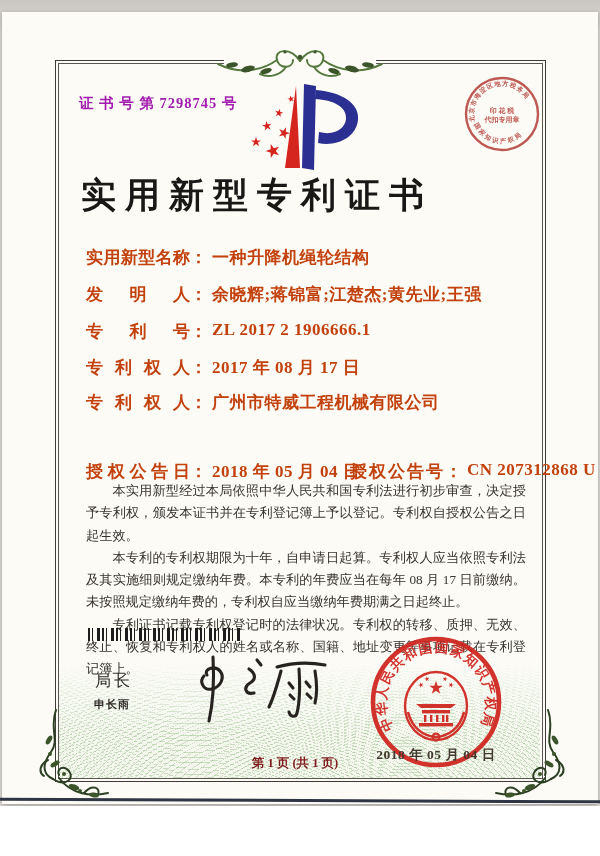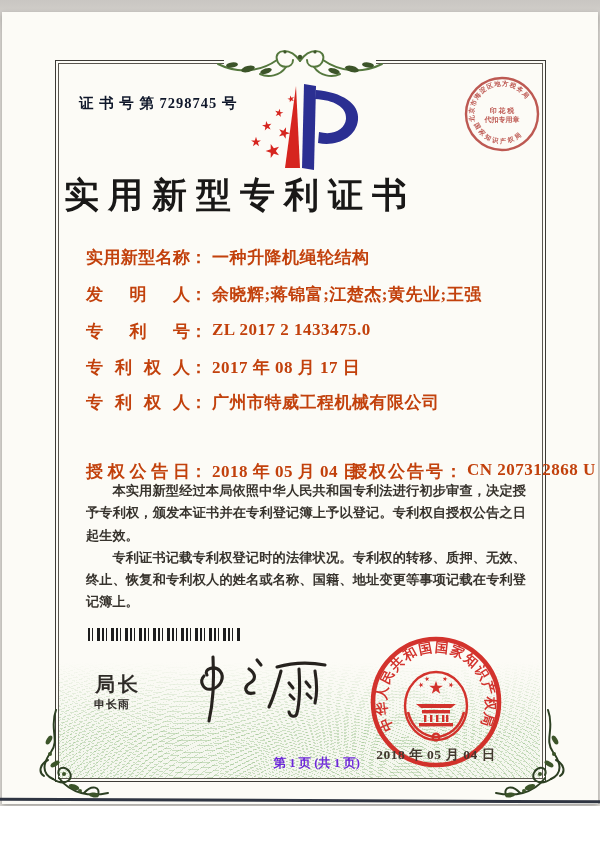--- a/index.html
+++ b/index.html
@@ -14,46 +14,46 @@
          border:1.5px solid #3d3b36;}
   .frame::before{content:'';position:absolute;inset:2px;border:1px solid #5a564f;}
   .guilloche{position:absolute;left:57px;top:650px;width:481px;height:116px;
          background-color:rgba(190,220,178,.10);
          background-image:
            repeating-radial-gradient(ellipse 320px 130px at 28% 135%, rgba(138,184,122,.42) 0 1px, rgba(255,255,255,0) 1px 6px),
            repeating-radial-gradient(ellipse 340px 140px at 72% 135%, rgba(138,184,122,.38) 0 1px, rgba(255,255,255,0) 1px 7px);}
   .guilloche::after{content:'';position:absolute;inset:0;
          background:linear-gradient(to bottom,#fcfbf6 0,rgba(252,251,246,0) 62%);}
   .certno{position:absolute;left:77px;top:82px;font-size:14.5px;font-weight:700;
-         letter-spacing:1px;color:#0f172a;}
-  .title{position:absolute;left:53px;top:160px;width:395px;
+         letter-spacing:1px;color:#a21caf;}
+  .title{position:absolute;left:53px;top:160px;width:395px;text-align:center;
          font-size:35px;font-weight:900;letter-spacing:9px;text-indent:9px;color:#191817;}
   .logo{position:absolute;left:240px;top:68px;}
   .tax-seal{position:absolute;left:459px;top:61px;opacity:.88;}
   .row{position:absolute;left:84px;width:456px;font-size:17px;font-weight:700;color:#c2410c;}
   .lbl{display:inline-block;width:104px;text-align:justify;text-align-last:justify;vertical-align:top;}
   .col{display:inline-block;vertical-align:top;}
   .val{display:inline-block;margin-left:5px;vertical-align:top;letter-spacing:.5px;}
   .val-narrow{width:332px;line-height:19px;}
   .pair2{position:absolute;left:264px;top:0;white-space:nowrap;}
   .pair2 .plbl{letter-spacing:2px;margin-top:6px;}
   .paras{position:absolute;left:84px;top:468px;width:440px;font-size:13.2px;line-height:22.3px;
-         font-weight:700;color:#37332d;text-align:justify;}
+         font-weight:400;color:#37332d;text-align:justify;}
   .paras p{margin:0;text-indent:2em;}
   .barcode{position:absolute;left:86px;top:616px;width:153px;height:13px;
          background:repeating-linear-gradient(90deg,#1d1d1d 0 2px,rgba(0,0,0,0) 2px 4px,
            #1d1d1d 4px 5px,rgba(0,0,0,0) 5px 9px,#1d1d1d 9px 12px,rgba(0,0,0,0) 12px 14px);}
-  .director-title{position:absolute;left:93px;top:659px;font-size:20px;font-weight:700;letter-spacing:3px;}
+  .director-title{position:absolute;left:93px;top:659px;font-size:16px;font-weight:400;letter-spacing:3px;}
   .director-name{position:absolute;left:92px;top:685px;font-size:11px;font-weight:700;letter-spacing:1px;}
   .signature{position:absolute;left:175px;top:637px;}
   .big-seal{position:absolute;left:364px;top:620px;opacity:.93;}
   .seal-date{position:absolute;left:364px;top:734px;width:140px;text-align:center;
          font-size:13.5px;font-weight:700;color:#42382e;letter-spacing:.5px;}
-  .page-footer{position:absolute;left:228px;top:743px;width:130px;text-align:right;
-         font-size:12.5px;font-weight:700;color:#6d28d9;}
+  .page-footer{position:absolute;left:228px;top:743px;width:130px;text-align:center;
+         font-size:12.5px;font-weight:700;color:#7f1d1d;}
   .top-ornament{position:absolute;left:188px;top:22px;}
   .corner{position:absolute;}
   .corner-left{left:32px;top:696px;}
   .corner-right{left:486px;top:696px;transform:scaleX(-1);}
   .paper-edge{position:absolute;left:-4px;top:799px;width:608px;height:3px;background:#2f3542;
          transform:rotate(.25deg);border-radius:2px;}
   .scan-strip{position:absolute;left:0;top:806px;width:600px;height:50px;background:#fff;}
   svg text{font-family:"Liberation Serif","DejaVu Serif",serif;}
 </style>
 </head>
@@ -125,37 +125,38 @@
 
       <div class="title">实用新型专利证书</div>
 
       <div class="row" style="top:234px">
         <span class="lbl">实用新型名称</span><span class="col">：</span><span class="val">一种升降机绳轮结构</span>
       </div>
       <div class="row" style="top:271px">
         <span class="lbl">发明人</span><span class="col">：</span><span class="val">余晓辉;蒋锦富;江楚杰;黄先业;王强</span>
       </div>
       <div class="row" style="top:308px">
-        <span class="lbl">专利号</span><span class="col">：</span><span class="val">ZL 2017 2 1433475.0</span>
+        <span class="lbl">专利号</span><span class="col">：</span><span class="val">ZL 2017 2 1906666.1</span>
       </div>
       <div class="row" style="top:344px">
         <span class="lbl">专利权人</span><span class="col">：</span><span class="val">2017 年 08 月 17 日</span>
       </div>
       <div class="row" style="top:379px">
         <span class="lbl">专利权人</span><span class="col">：</span><span class="val">广州市特威工程机械有限公司</span>
       </div>
       <div class="row" style="top:448px">
         <span class="lbl">授权公告日</span><span class="col">：</span><span class="val">2018 年 05 月 04 日</span>
         <span class="pair2">
           <span class="plbl">授权公告号</span><span>：</span><span class="val">CN 207312868 U</span>
         </span>
       </div>
 
       <div class="paras">
         <p>本实用新型经过本局依照中华人民共和国专利法进行初步审查，决定授予专利权，颁发本证书并在专利登记簿上予以登记。专利权自授权公告之日起生效。</p>
+        <p>本专利的专利权期限为十年，自申请日起算。专利权人应当依照专利法及其实施细则规定缴纳年费。本专利的年费应当在每年 08 月 17 日前缴纳。未按照规定缴纳年费的，专利权自应当缴纳年费期满之日起终止。</p>
         <p>专利证书记载专利权登记时的法律状况。专利权的转移、质押、无效、终止、恢复和专利权人的姓名或名称、国籍、地址变更等事项记载在专利登记簿上。</p>
       </div>
 
       <div class="barcode"></div>
 
       <div class="director-title">局长</div>
       <div class="director-name">申长雨</div>
 
       <svg class="signature" width="165" height="82" viewBox="0 0 165 82">
         <g stroke="#26221e" stroke-width="3.1" fill="none" stroke-linecap="round">

